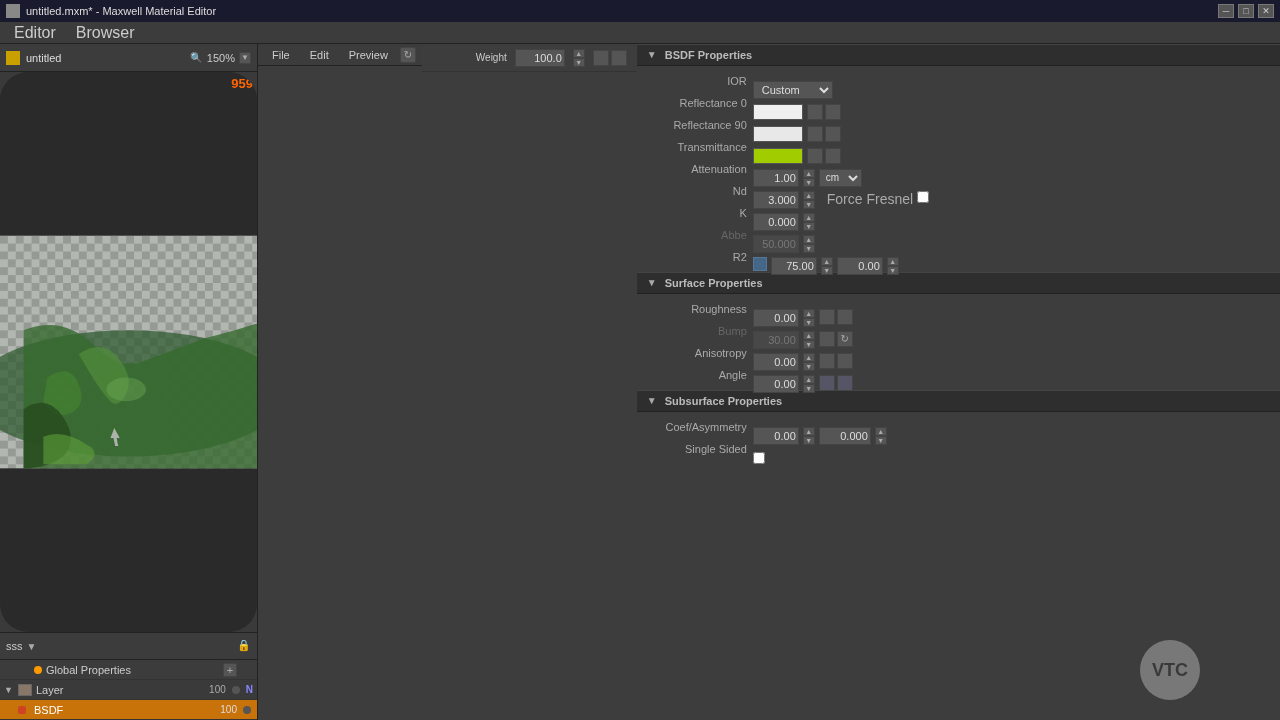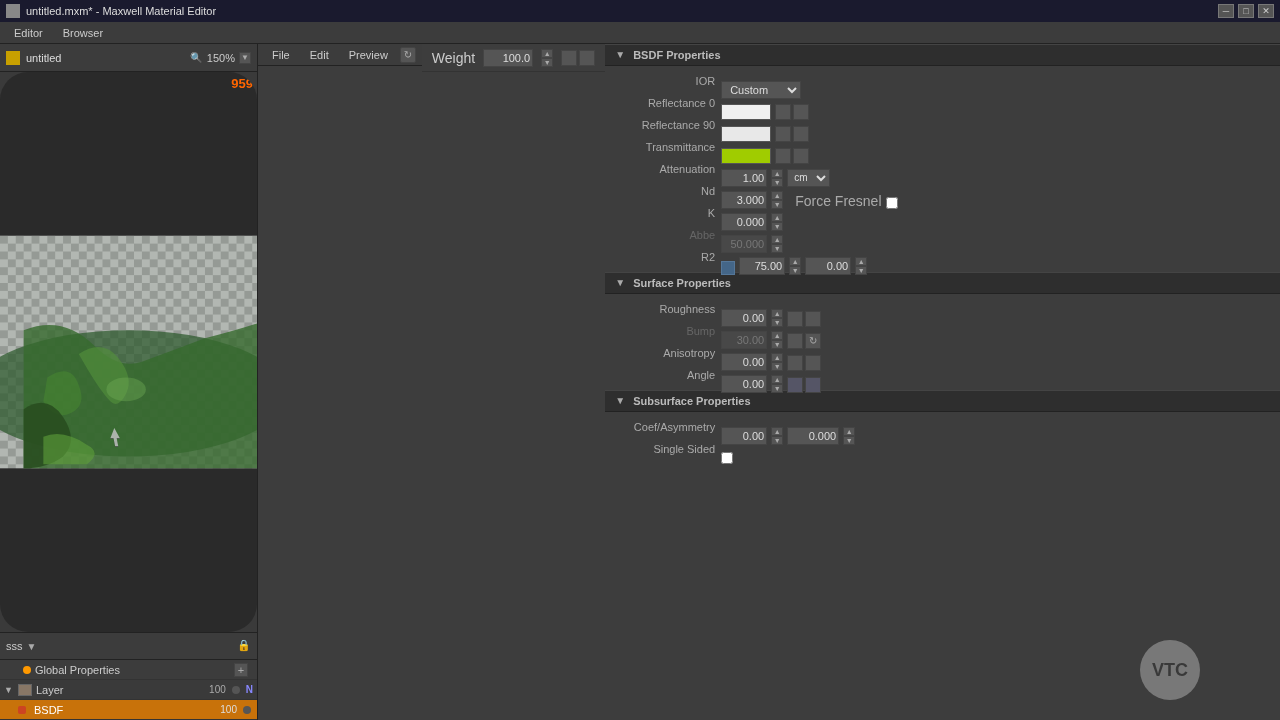--- a/index.html
+++ b/index.html
@@ -57,21 +57,21 @@
       height: 22px;
       display: flex;
       align-items: center;
       padding: 0 4px;
       border-bottom: 1px solid #222;
     }
     .menu-item {
       padding: 2px 10px;
       cursor: pointer;
       color: #ccc;
-      font-size: 11px;
+      font-size: 16px;
     }
 
     
     #main {
       display: flex;
       height: calc(720px - 44px);
     }
 
     
     #left-panel {
@@ -204,21 +204,21 @@
       align-items: center;
       justify-content: center;
       font-size: 11px;
       color: #aaa;
       cursor: pointer;
     }
     .global-row {
       height: 20px;
       display: flex;
       align-items: center;
-      padding: 0 9px;
+      padding: 0 20px;
       gap: 4px;
       background: #3c3c3c;
       border-bottom: 1px solid #333;
     }
 
     
     #right-panel {
       flex: 1;
       background: #3d3d3d;
       display: flex;
@@ -257,21 +257,21 @@
 
     
     #weight-row {
       height: 28px;
       display: flex;
       align-items: center;
       padding: 0 10px;
       gap: 8px;
       border-bottom: 1px solid #333;
     }
-    .weight-label { color: #ccc; font-size: 14px; }
+    .weight-label { color: #ccc; font-size: 10px; margin-left: 44px; }
     .num-input {
       width: 50px;
       height: 18px;
       background: #555;
       border: 1px solid #444;
       color: #ddd;
       font-size: 11px;
       text-align: right;
       padding-right: 2px;
     }
@@ -330,21 +330,21 @@
     }
     .prop-label {
       width: 100px;
       text-align: right;
       color: #aaa;
       font-size: 11px;
     }
     .prop-label.disabled { color: #666; }
     .prop-control {
       display: flex;
-      align-items: flex-end;
+      align-items: flex-start;
       gap: 4px;
       margin-top: 17px;
     }
     .color-swatch {
       width: 50px;
       height: 16px;
       border: 1px solid #555;
       cursor: pointer;
     }
     .swatch-white { background: #f0f0f0; }

